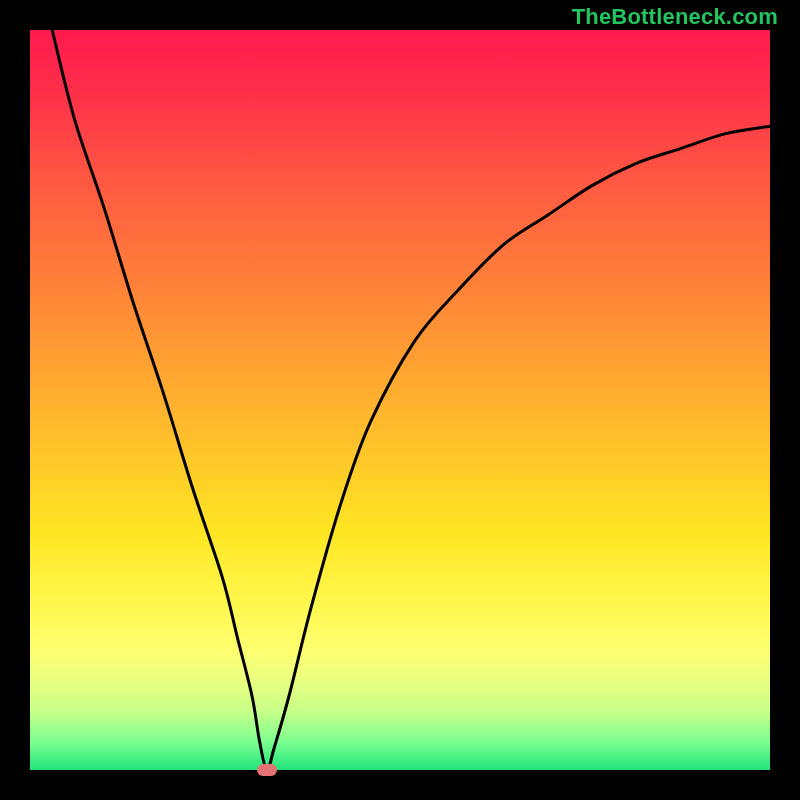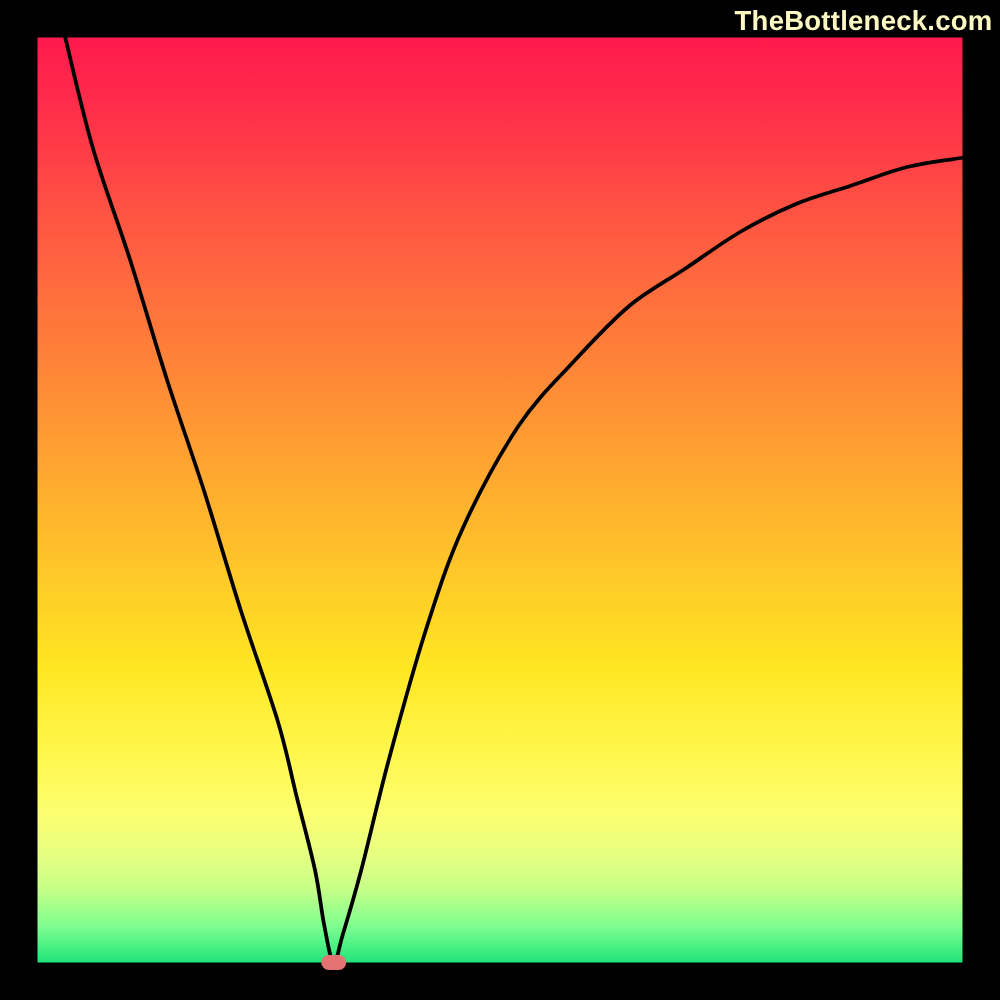--- a/index.html
+++ b/index.html
@@ -44,25 +44,25 @@
     position: absolute;
     width: 20px;
     height: 12px;
     border-radius: 6px;
     background: #e57373;
     transform: translate(-50%, -50%);
   }
   .watermark {
     position: absolute;
     top: 4px;
-    right: 6px;
+    right: 22px;
     font-family: Arial, Helvetica, sans-serif;
     font-size: 22px;
     font-weight: bold;
-    color: #fef9c3;
+    color: #22c55e;
     letter-spacing: 0.2px;
   }
 </style>
 </head>
 <body>
 
 <div class="container">
   <div class="watermark">TheBottleneck.com</div>
   <div class="plot-area">
     <svg class="curve-svg" viewBox="0 0 740 740" preserveAspectRatio="none">

